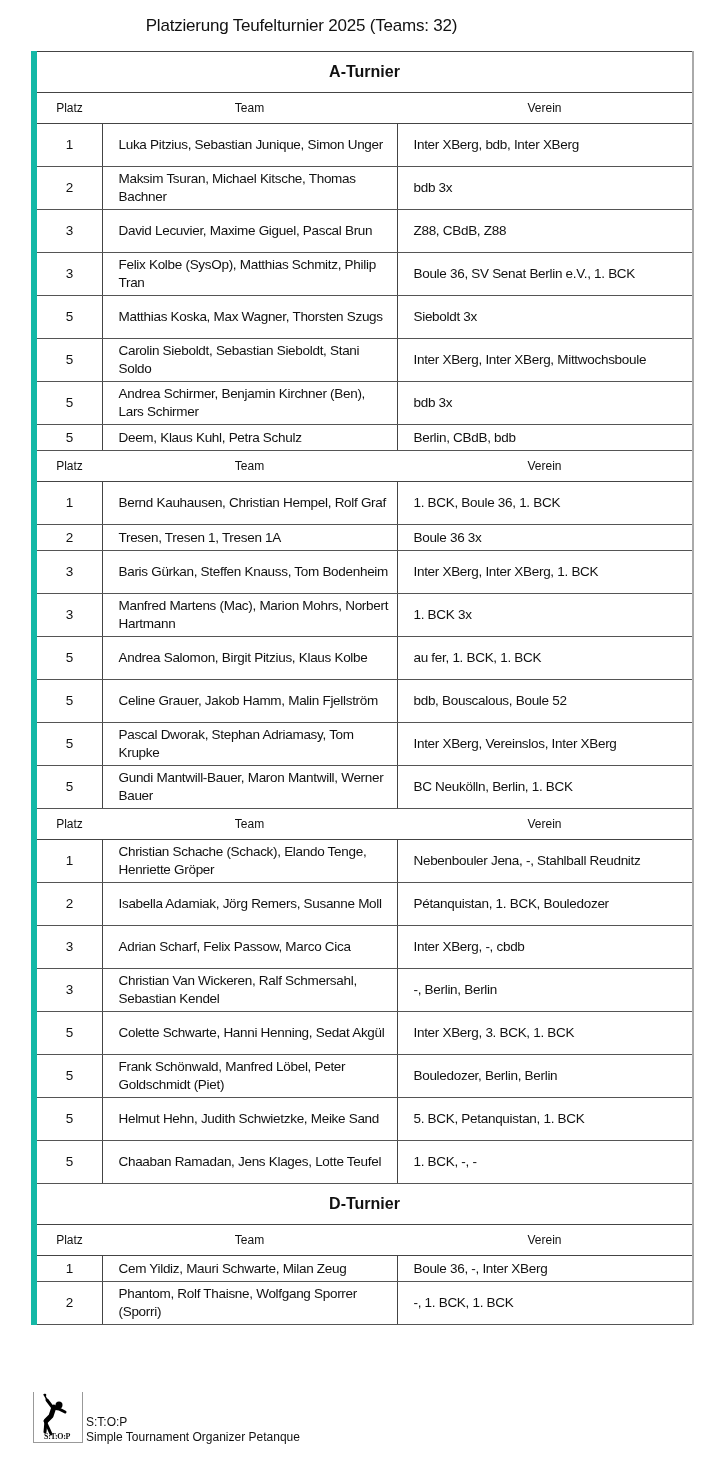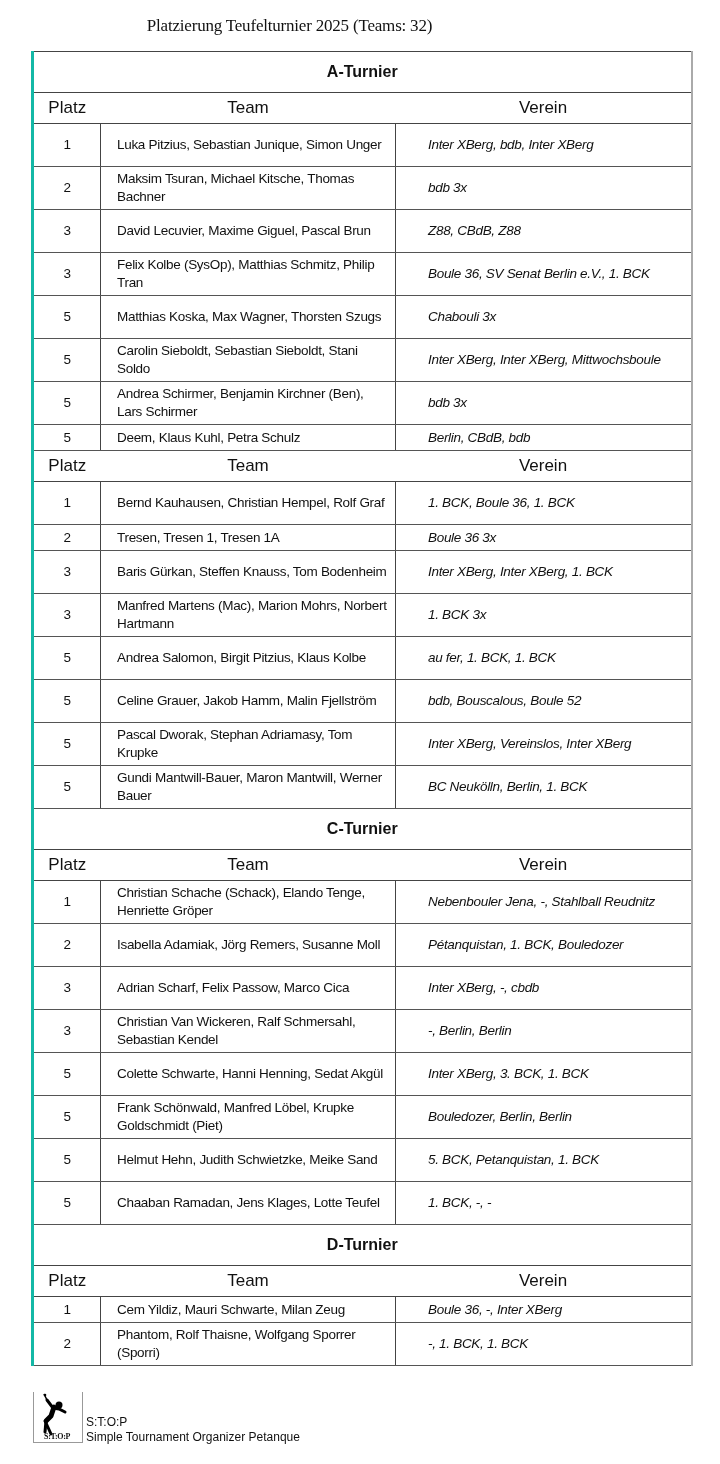--- a/index.html
+++ b/index.html
@@ -2,49 +2,49 @@
 <html><head>
   <meta charset="utf-8">
   <style>
     html, body { margin: 0; padding: 0; background: #ffffff; }
     body {
       width: 720px; height: 1464px; position: relative; overflow: hidden;
       font-family: "Liberation Sans", "DejaVu Sans", sans-serif;
       color: #111111;
     }
     .page-title {
-      position: absolute; left: 0; top: 16px; width: 579px;
-      text-align: center; font-size: 17px; letter-spacing: -0.2px; font-family: Liberation Serif, serif;
+      position: absolute; left: 12px; top: 16px; width: 579px;
+      text-align: center; font-size: 17px; letter-spacing: -0.2px;
     }
     table.results {
       position: absolute; left: 31px; top: 51px;
       width: 659px; border-collapse: collapse; table-layout: fixed;
-      border-left: 3px solid #14b8a6; border-right: 2px solid #aaa;
+      border-left: 6px solid #14b8a6; border-right: 2px solid #aaa;
     }
     table.results col.c1 { width: 68px; }
     table.results col.c2 { width: 295px; }
     table.results col.c3 { width: 296px; }
     td, th { padding: 0; }
     tr.section-row td {
       height: 40px; text-align: center; font-weight: bold; font-size: 16px;
       border-top: 1px solid #444; border-bottom: 1px solid #444;
     }
     tr.col-head th {
-      height: 30px; font-weight: normal; font-size: 17px; text-align: center;
+      height: 30px; font-weight: normal; font-size: 12px; text-align: center;
       border-bottom: 1px solid #444;
     }
     tr.data-row td {
       font-size: 13.5px; line-height: 18px; letter-spacing: -0.3px;
       border-bottom: 1px solid #555; vertical-align: middle;
     }
     tr.data-row.two td { height: 42px; }
     tr.data-row.one td { height: 25px; }
     td.platz { text-align: center; border-right: 1px solid #444; }
     td.team { padding-left: 16px; padding-right: 6px; border-right: 1px solid #444; }
-    td.verein { padding-left: 32px; font-style: italic; }
+    td.verein { padding-left: 16px; }
     .footer-logo {
       position: absolute; left: 33px; top: 1392px; width: 48px; height: 50px;
       border-left: 1px solid #999; border-right: 1px solid #999; border-bottom: 1px solid #999;
     }
     .footer-logo svg { position: absolute; left: 0; top: 0; }
     .logo-text {
       position: absolute; left: 10px; bottom: 1px; font-family: "Liberation Serif", serif;
       font-size: 8px; font-weight: bold; letter-spacing: -0.3px;
     }
     .footer-brand {
@@ -90,21 +90,21 @@
         <td class="verein">Z88, CBdB, Z88</td>
       </tr>
       <tr class="data-row two">
         <td class="platz">3</td>
         <td class="team">Felix Kolbe (SysOp), Matthias Schmitz, Philip Tran</td>
         <td class="verein">Boule 36, SV Senat Berlin e.V., 1. BCK</td>
       </tr>
       <tr class="data-row two">
         <td class="platz">5</td>
         <td class="team">Matthias Koska, Max Wagner, Thorsten Szugs</td>
-        <td class="verein">Chabouli 3x</td>
+        <td class="verein">Sieboldt 3x</td>
       </tr>
       <tr class="data-row two">
         <td class="platz">5</td>
         <td class="team">Carolin Sieboldt, Sebastian Sieboldt, Stani Soldo</td>
         <td class="verein">Inter XBerg, Inter XBerg, Mittwochsboule</td>
       </tr>
       <tr class="data-row two">
         <td class="platz">5</td>
         <td class="team">Andrea Schirmer, Benjamin Kirchner (Ben), Lars Schirmer</td>
         <td class="verein">bdb 3x</td>
@@ -152,23 +152,20 @@
       <tr class="data-row two">
         <td class="platz">5</td>
         <td class="team">Pascal Dworak, Stephan Adriamasy, Tom Krupke</td>
         <td class="verein">Inter XBerg, Vereinslos, Inter XBerg</td>
       </tr>
       <tr class="data-row two">
         <td class="platz">5</td>
         <td class="team">Gundi Mantwill-Bauer, Maron Mantwill, Werner Bauer</td>
         <td class="verein">BC Neukölln, Berlin, 1. BCK</td>
       </tr>
-      <tr class="section-row">
-        <td colspan="3">C-Turnier</td>
-      </tr>
       <tr class="col-head">
         <th>Platz</th>
         <th>Team</th>
         <th>Verein</th>
       </tr>
       <tr class="data-row two">
         <td class="platz">1</td>
         <td class="team">Christian Schache (Schack), Elando Tenge, Henriette Gröper</td>
         <td class="verein">Nebenbouler Jena, -, Stahlball Reudnitz</td>
       </tr>
@@ -187,21 +184,21 @@
         <td class="team">Christian Van Wickeren, Ralf Schmersahl, Sebastian Kendel</td>
         <td class="verein">-, Berlin, Berlin</td>
       </tr>
       <tr class="data-row two">
         <td class="platz">5</td>
         <td class="team">Colette Schwarte, Hanni Henning, Sedat Akgül</td>
         <td class="verein">Inter XBerg, 3. BCK, 1. BCK</td>
       </tr>
       <tr class="data-row two">
         <td class="platz">5</td>
-        <td class="team">Frank Schönwald, Manfred Löbel, Krupke Goldschmidt (Piet)</td>
+        <td class="team">Frank Schönwald, Manfred Löbel, Peter Goldschmidt (Piet)</td>
         <td class="verein">Bouledozer, Berlin, Berlin</td>
       </tr>
       <tr class="data-row two">
         <td class="platz">5</td>
         <td class="team">Helmut Hehn, Judith Schwietzke, Meike Sand</td>
         <td class="verein">5. BCK, Petanquistan, 1. BCK</td>
       </tr>
       <tr class="data-row two">
         <td class="platz">5</td>
         <td class="team">Chaaban Ramadan, Jens Klages, Lotte Teufel</td>

